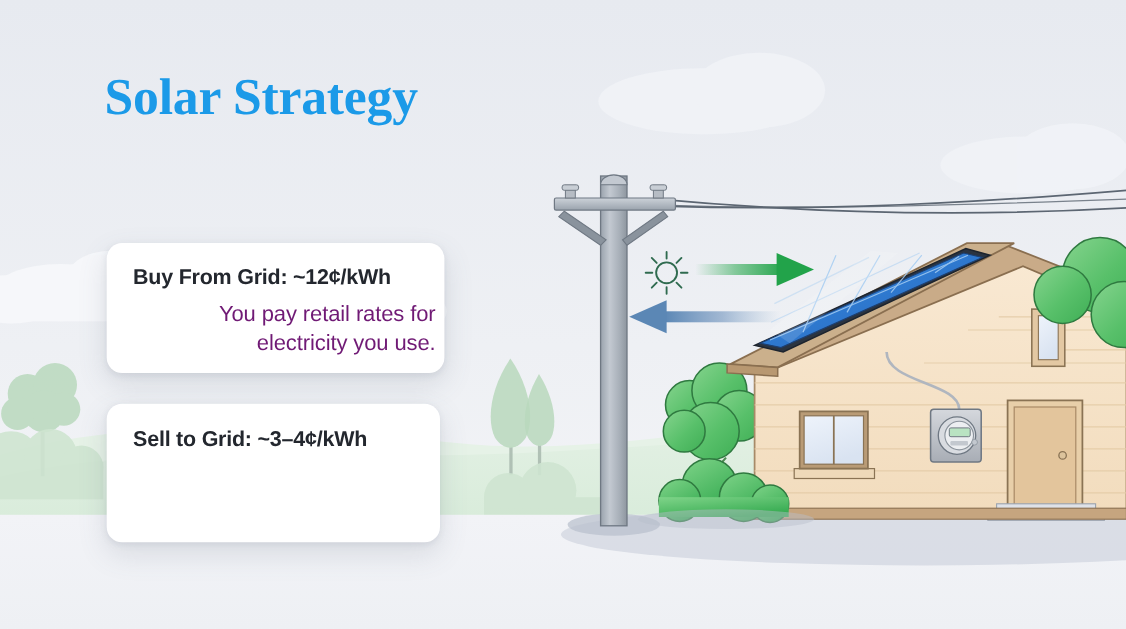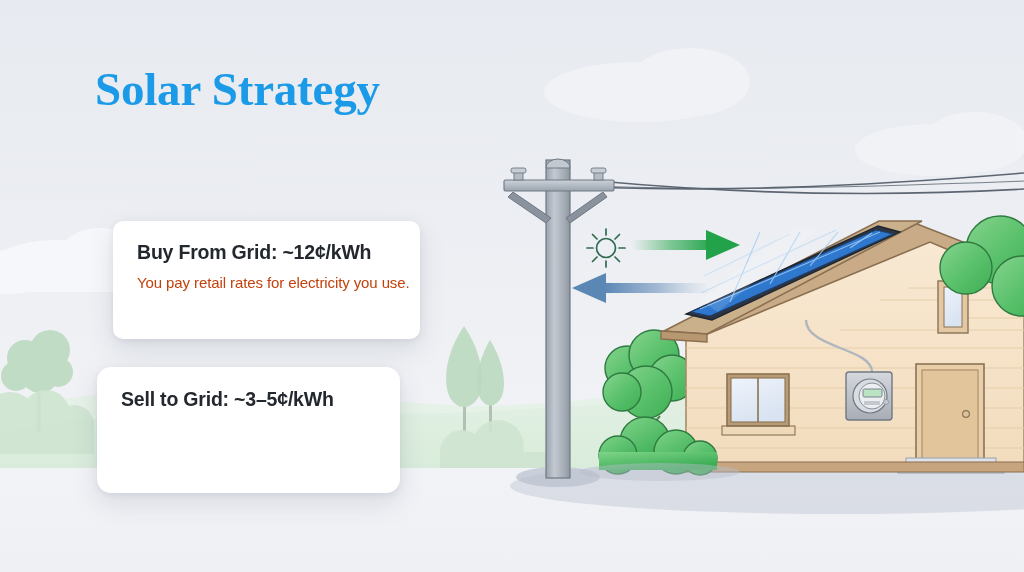--- a/index.html
+++ b/index.html
@@ -20,28 +20,28 @@
     letter-spacing:-0.2px;
   }
   .title .l2{display:block;}
   .card{
     position:absolute;
     background:#ffffff;
     border-radius:14px;
     box-shadow:0 10px 26px rgba(90,100,120,0.16), 0 2px 6px rgba(90,100,120,0.10);
     box-sizing:border-box;
   }
-  #card-buy{left:113px;top:221px;width:307px;height:118px;padding:20px 8px 0 24px;border-radius:10px;}
+  #card-buy{left:97px;top:221px;width:307px;height:118px;padding:20px 8px 0 24px;}
   #card-sell{left:97px;top:367px;width:303px;height:126px;padding:21px 22px 0 24px;}
   .card-title{
     font-size:19.5px;font-weight:700;color:#23272e;letter-spacing:-0.2px;
     margin:0 0 9px 0;white-space:nowrap;
   }
   .card-body{
-    font-size:15px;color:#c2410c;line-height:1.30;margin:0;letter-spacing:-0.1px;
+    font-size:20px;color:#701a75;line-height:1.30;margin:0;letter-spacing:-0.1px;text-align:right;
   }
 </style>
 </head>
 <body>
 
 <div id="stage">
 
   <svg id="scene" viewBox="0 0 1024 572" width="1024" height="572">
     <defs>
       <linearGradient id="skyGrad" x1="0" y1="0" x2="0" y2="1">
@@ -320,16 +320,16 @@
   <div class="title">
     <span>Solar Strategy</span>
   </div>
 
   <div class="card" id="card-buy">
     <p class="card-title">Buy From Grid: ~12¢/kWh</p>
     <p class="card-body">You pay retail rates for electricity you use.</p>
   </div>
 
   <div class="card" id="card-sell">
-    <p class="card-title">Sell to Grid: ~3–5¢/kWh</p>
+    <p class="card-title">Sell to Grid: ~3–4¢/kWh</p>
   </div>
 
 </div>
 
 </body></html>

